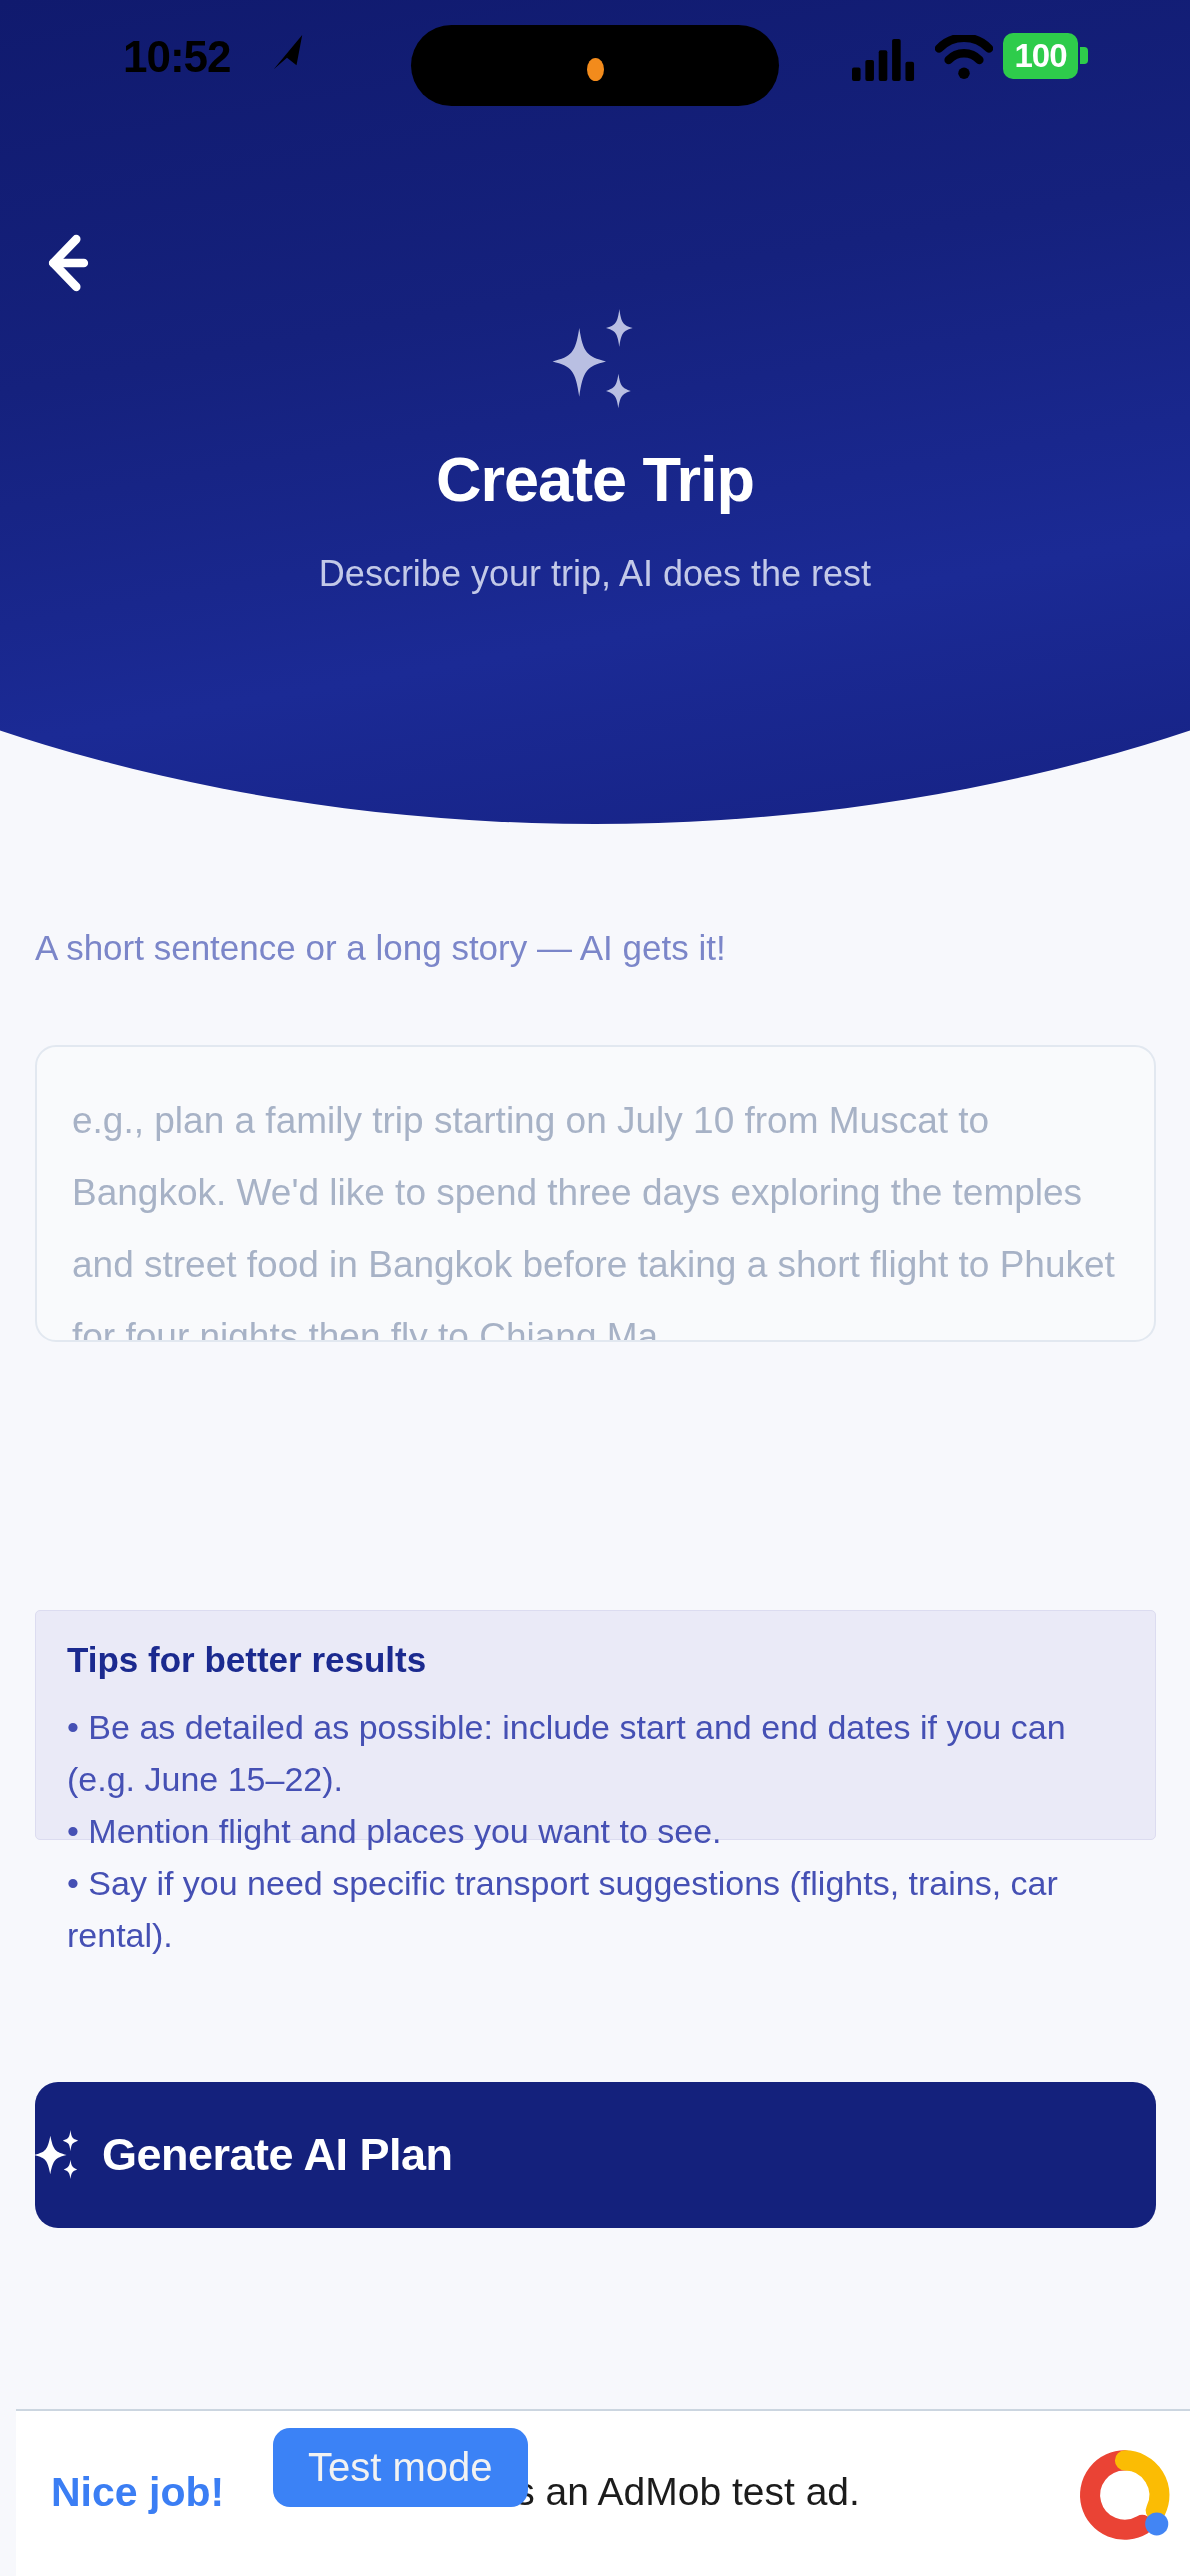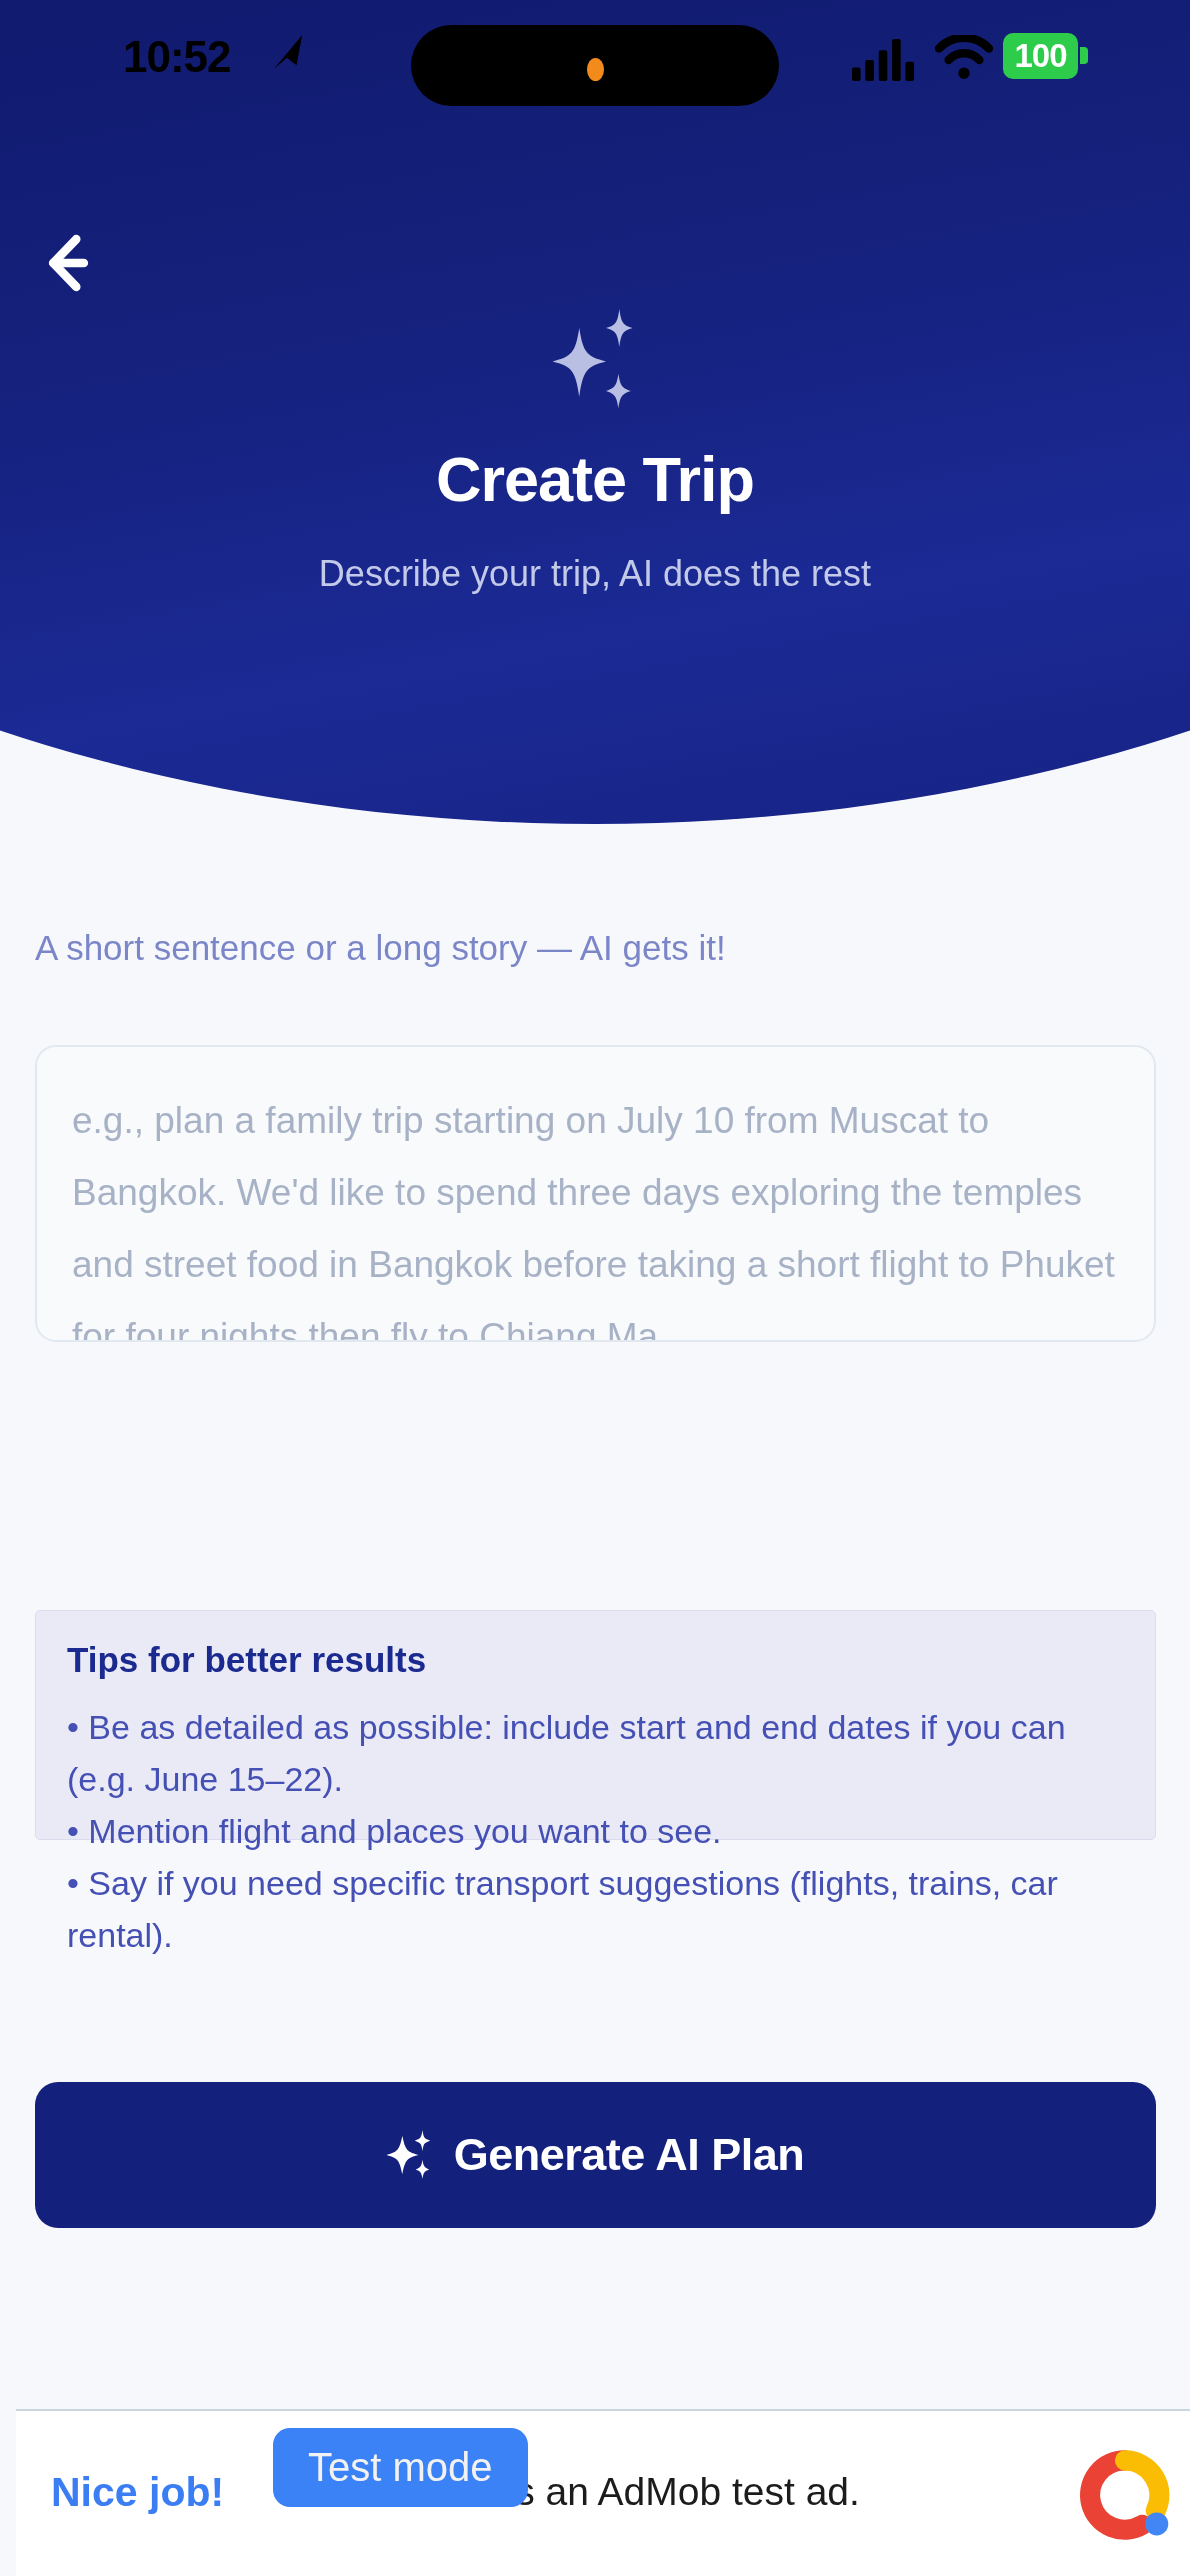--- a/index.html
+++ b/index.html
@@ -93,21 +93,21 @@
     font-size:35px; font-weight:700; color:#1b2a8f; margin-bottom:21px;
   }
   .tip-line{
     font-size:34px; line-height:52px; color:#4550b4; font-weight:400;
   }
 
   
   #generate-button{
     position:absolute; left:35px; top:2082px; width:1121px; height:146px;
     background:#14217c; border:none; border-radius:23px;
-    display:flex; align-items:center; justify-content:center; gap:21px;
+    display:flex; align-items:center; gap:21px;
     cursor:pointer;
   }
   #generate-label{
     font-family:"Liberation Sans", sans-serif;
     font-size:45px; font-weight:700; color:#ffffff; letter-spacing:-0.5px;
   }
 
   
   #ad-banner{
     position:absolute; left:16px; top:2409px; width:1190px; height:167px;

